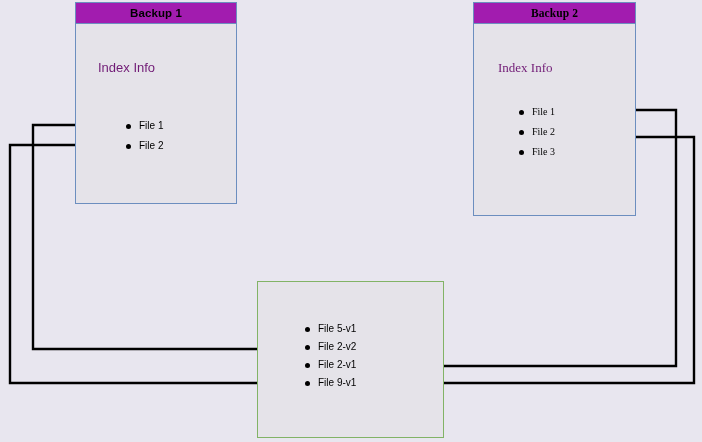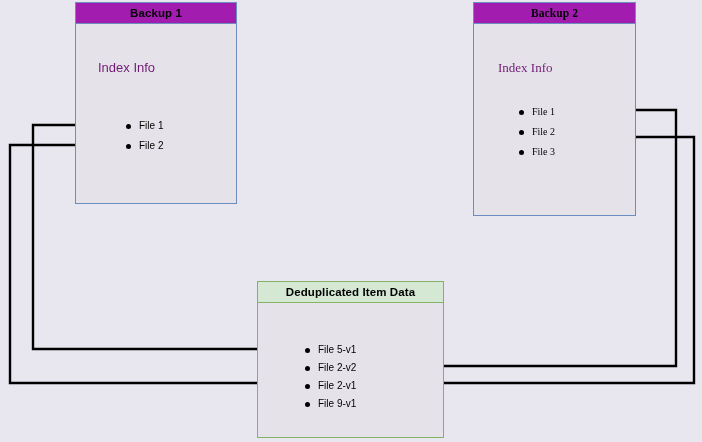--- a/index.html
+++ b/index.html
@@ -126,21 +126,20 @@
       <div class="index-label" style="left:24px; top:36px;">Index Info</div>
       <ul class="bullet-list" style="left:45px; top:78px;">
         <li>File 1</li>
         <li>File 2</li>
         <li>File 3</li>
       </ul>
     </div>
   </div>
 
   <div class="box green" style="left:257px; top:281px; width:187px; height:157px;">
-    <div class="box-header">Deduplicated Item Data</div>
     <div class="box-body">
       <ul class="bullet-list dedup-list" style="left:47px; top:38px;">
         <li>File 5-v1</li>
         <li>File 2-v2</li>
         <li>File 2-v1</li>
         <li>File 9-v1</li>
       </ul>
     </div>
   </div>
 

